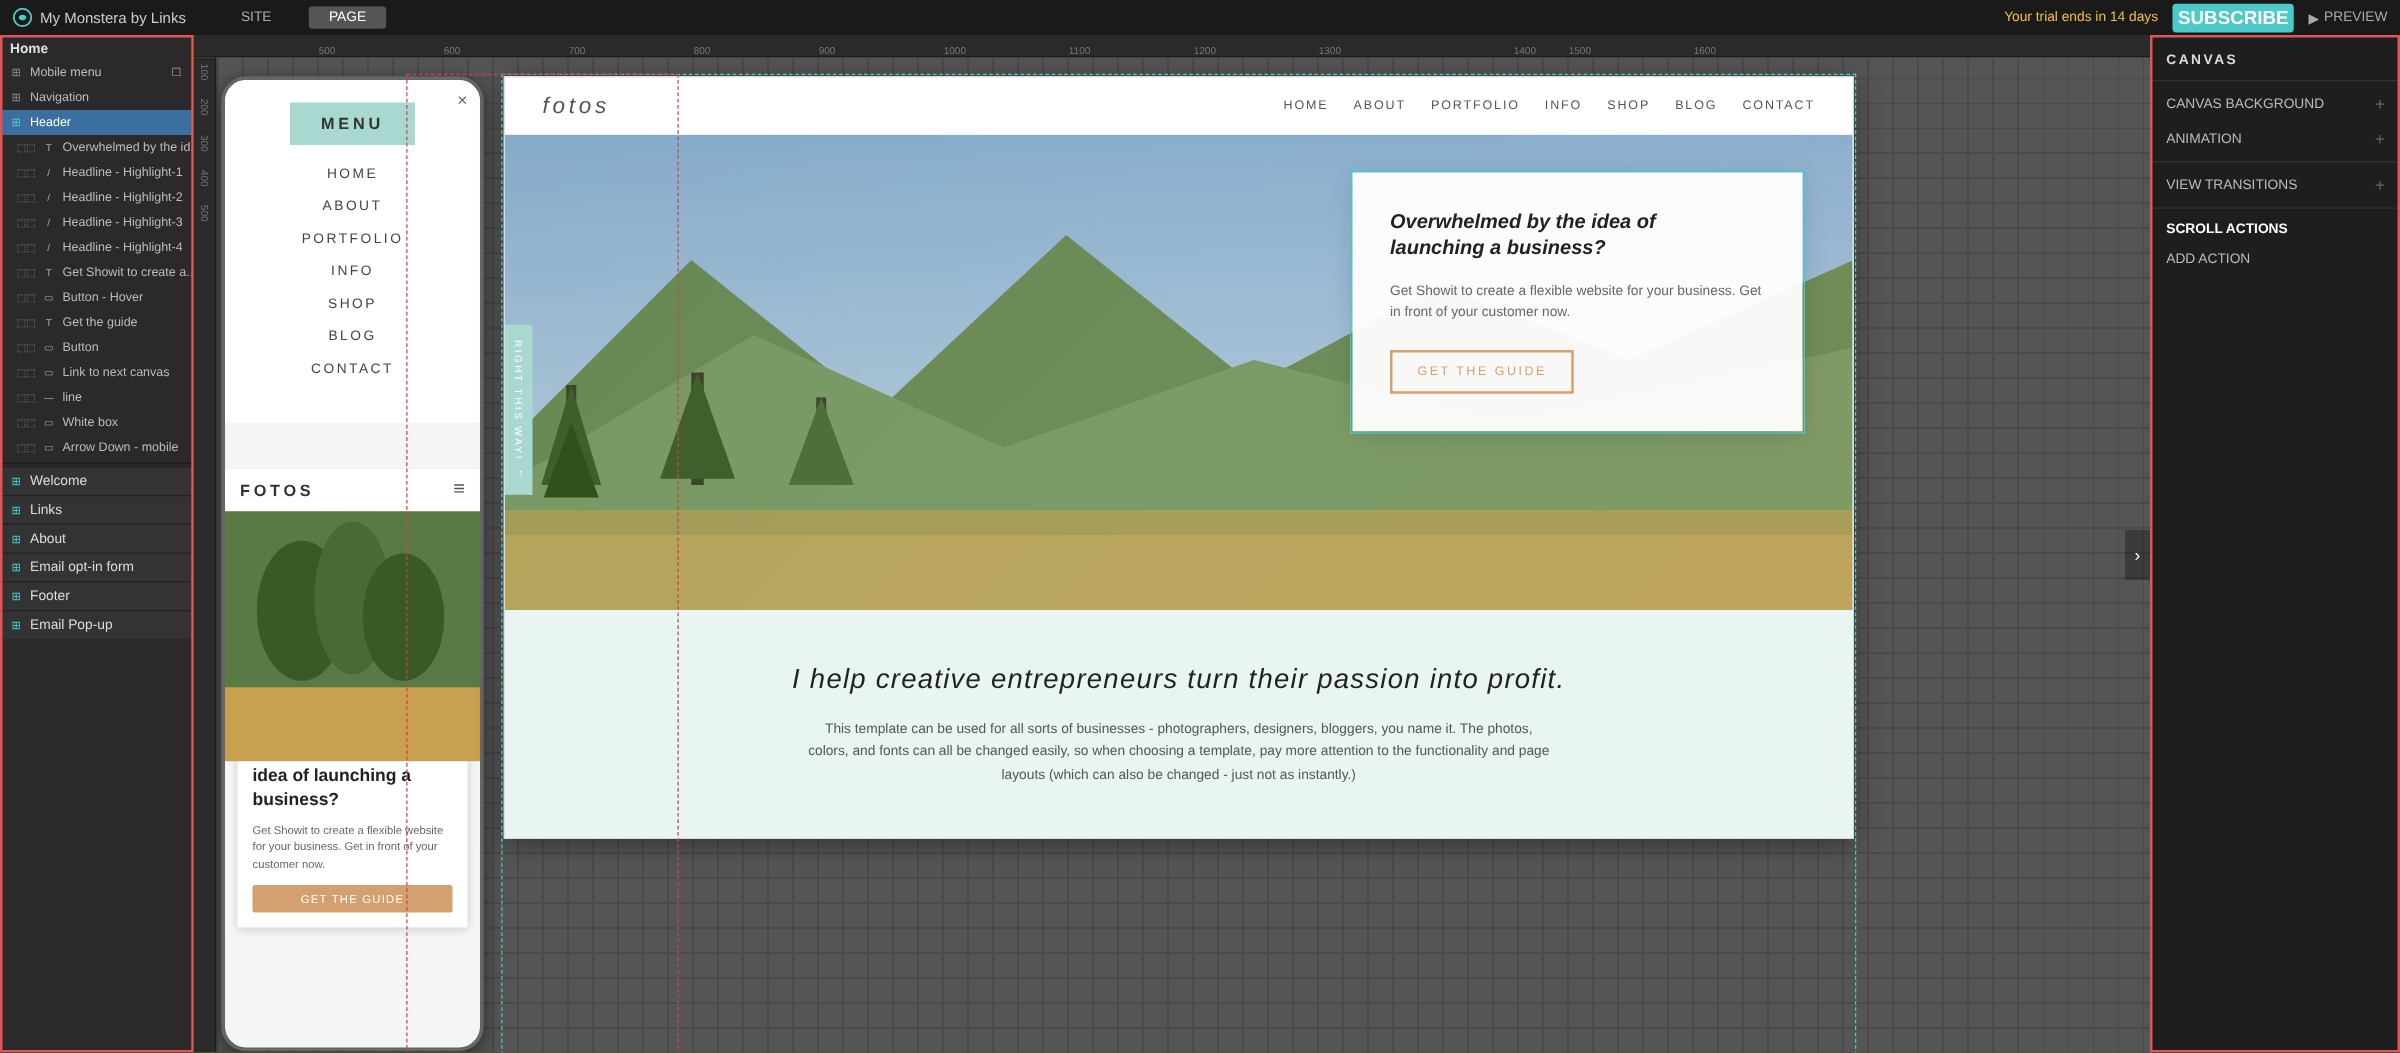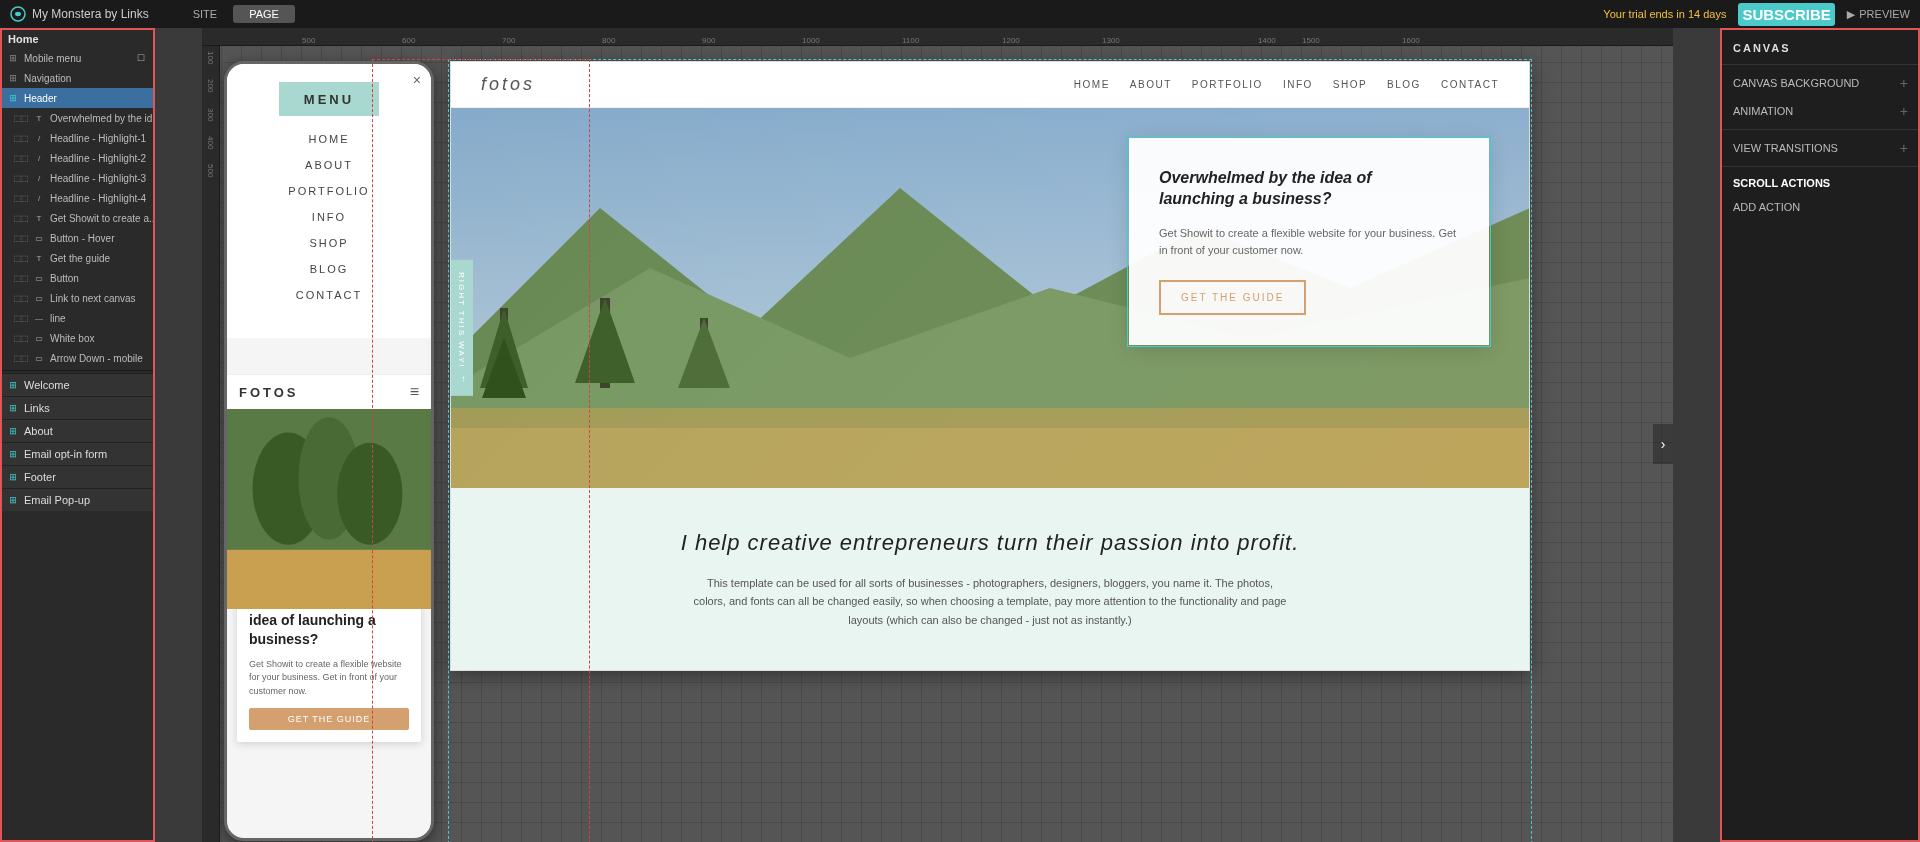--- a/index.html
+++ b/index.html
@@ -12,21 +12,21 @@
       display: flex;
       align-items: center;
       justify-content: space-between;
       padding: 0 10px;
       flex-shrink: 0;
       z-index: 100;
     }
     #topbar-left { display: flex; align-items: center; gap: 8px; }
     #topbar-logo { display: flex; align-items: center; gap: 6px; color: #ccc; font-size: 12px; }
     #topbar-logo svg { width: 16px; height: 16px; }
-    #topbar-tabs { display: flex; gap: 0; margin-left: 20px; }
+    #topbar-tabs { display: flex; gap: 14px; margin-left: 20px; }
     .topbar-tab {
       padding: 3px 16px;
       font-size: 11px;
       color: #aaa;
       cursor: pointer;
       border-radius: 3px;
       background: transparent;
     }
     .topbar-tab.active { background: #555; color: #fff; }
     #topbar-right { display: flex; align-items: center; gap: 12px; }
@@ -37,21 +37,21 @@
       border: none;
       padding: 3px 4px;
       font-size: 15px;
       font-weight: bold;
       border-radius: 3px;
       cursor: pointer;
     }
     #preview-btn { color: #aaa; font-size: 11px; cursor: pointer; display: flex; align-items: center; gap: 4px; }
 
     
-    #main-layout { display: flex; flex: 1; overflow: hidden; gap: 47px; }
+    #main-layout { display: flex; flex: 1; overflow: hidden; }
 
     
     #left-sidebar {
       width: 155px;
       background: #2a2a2a;
       border-right: 1px solid #1a1a1a;
       display: flex;
       flex-direction: column;
       flex-shrink: 0;
       outline: 2px solid #e05555;

